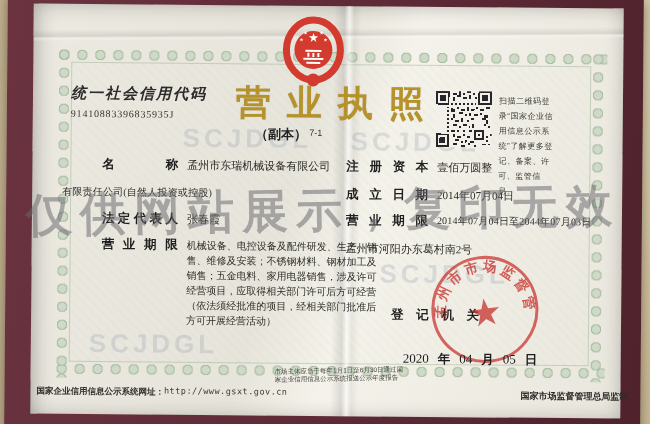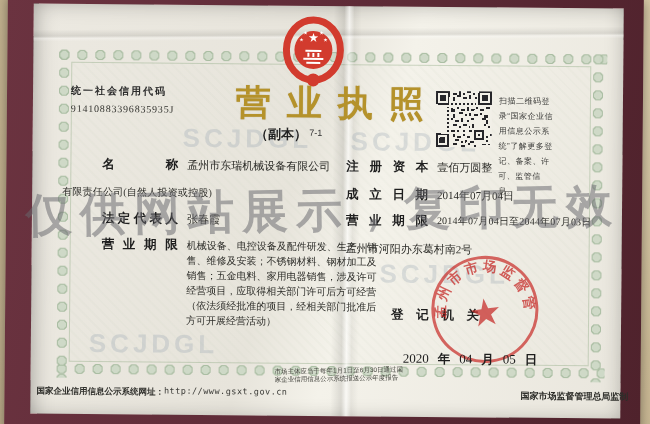--- a/index.html
+++ b/index.html
@@ -24,21 +24,21 @@
   .frame-fill{position:absolute;inset:16px;border:1px solid rgba(150,175,140,.45);
     background:repeating-linear-gradient(45deg,rgba(160,185,150,.05) 0 2px,rgba(0,0,0,0) 2px 7px);}
   .fold{position:absolute;left:300px;top:0;width:28px;height:100%;z-index:2;
     background:linear-gradient(to right,rgba(0,0,0,0),rgba(0,0,0,.10) 38%,rgba(255,255,255,.55) 56%,rgba(0,0,0,.05) 74%,rgba(0,0,0,0));}
   .crease{position:absolute;left:0;top:22px;width:100%;height:12px;z-index:2;transform:rotate(-.8deg);
     background:linear-gradient(to bottom,rgba(0,0,0,0),rgba(0,0,0,.09) 55%,rgba(255,255,255,.3) 75%,rgba(0,0,0,0));}
   .bg-letter{position:absolute;z-index:2;font-weight:bold;font-size:26px;letter-spacing:4px;
     color:rgba(140,155,170,.26);font-family:"Liberation Sans",sans-serif;white-space:nowrap;}
   
   .credit{position:absolute;left:38px;top:80px;z-index:3;}
-  .credit .lab{font-size:10px;font-weight:bold;letter-spacing:2px;color:#2b2b2b;}
+  .credit .lab{font-size:15px;font-weight:bold;letter-spacing:2px;color:#2b2b2b;font-style:italic;}
   .credit .val{margin-top:5px;font-size:10px;letter-spacing:.8px;color:#33332f;font-family:"Liberation Serif",serif;}
   .emblem{position:absolute;left:248px;top:8px;z-index:3;}
   .title{position:absolute;left:172px;top:74px;width:266px;z-index:3;text-align:center;
     font-size:35px;font-weight:bold;letter-spacing:16px;margin-right:-16px;color:#b5922a;
     text-shadow:0 0 1px rgba(120,95,20,.4);font-family:"Liberation Sans",sans-serif;}
   .subtitle{position:absolute;left:158px;top:120px;width:196px;z-index:3;text-align:center;
     font-size:13px;font-weight:bold;color:#222;}
   .subtitle .copy{font-size:9px;font-weight:normal;vertical-align:3px;margin-left:2px;color:#333;}
   .qr{position:absolute;left:403px;top:84px;z-index:3;}
   .qr-cap{position:absolute;left:466px;top:86px;width:58px;z-index:3;font-size:8px;line-height:15px;

